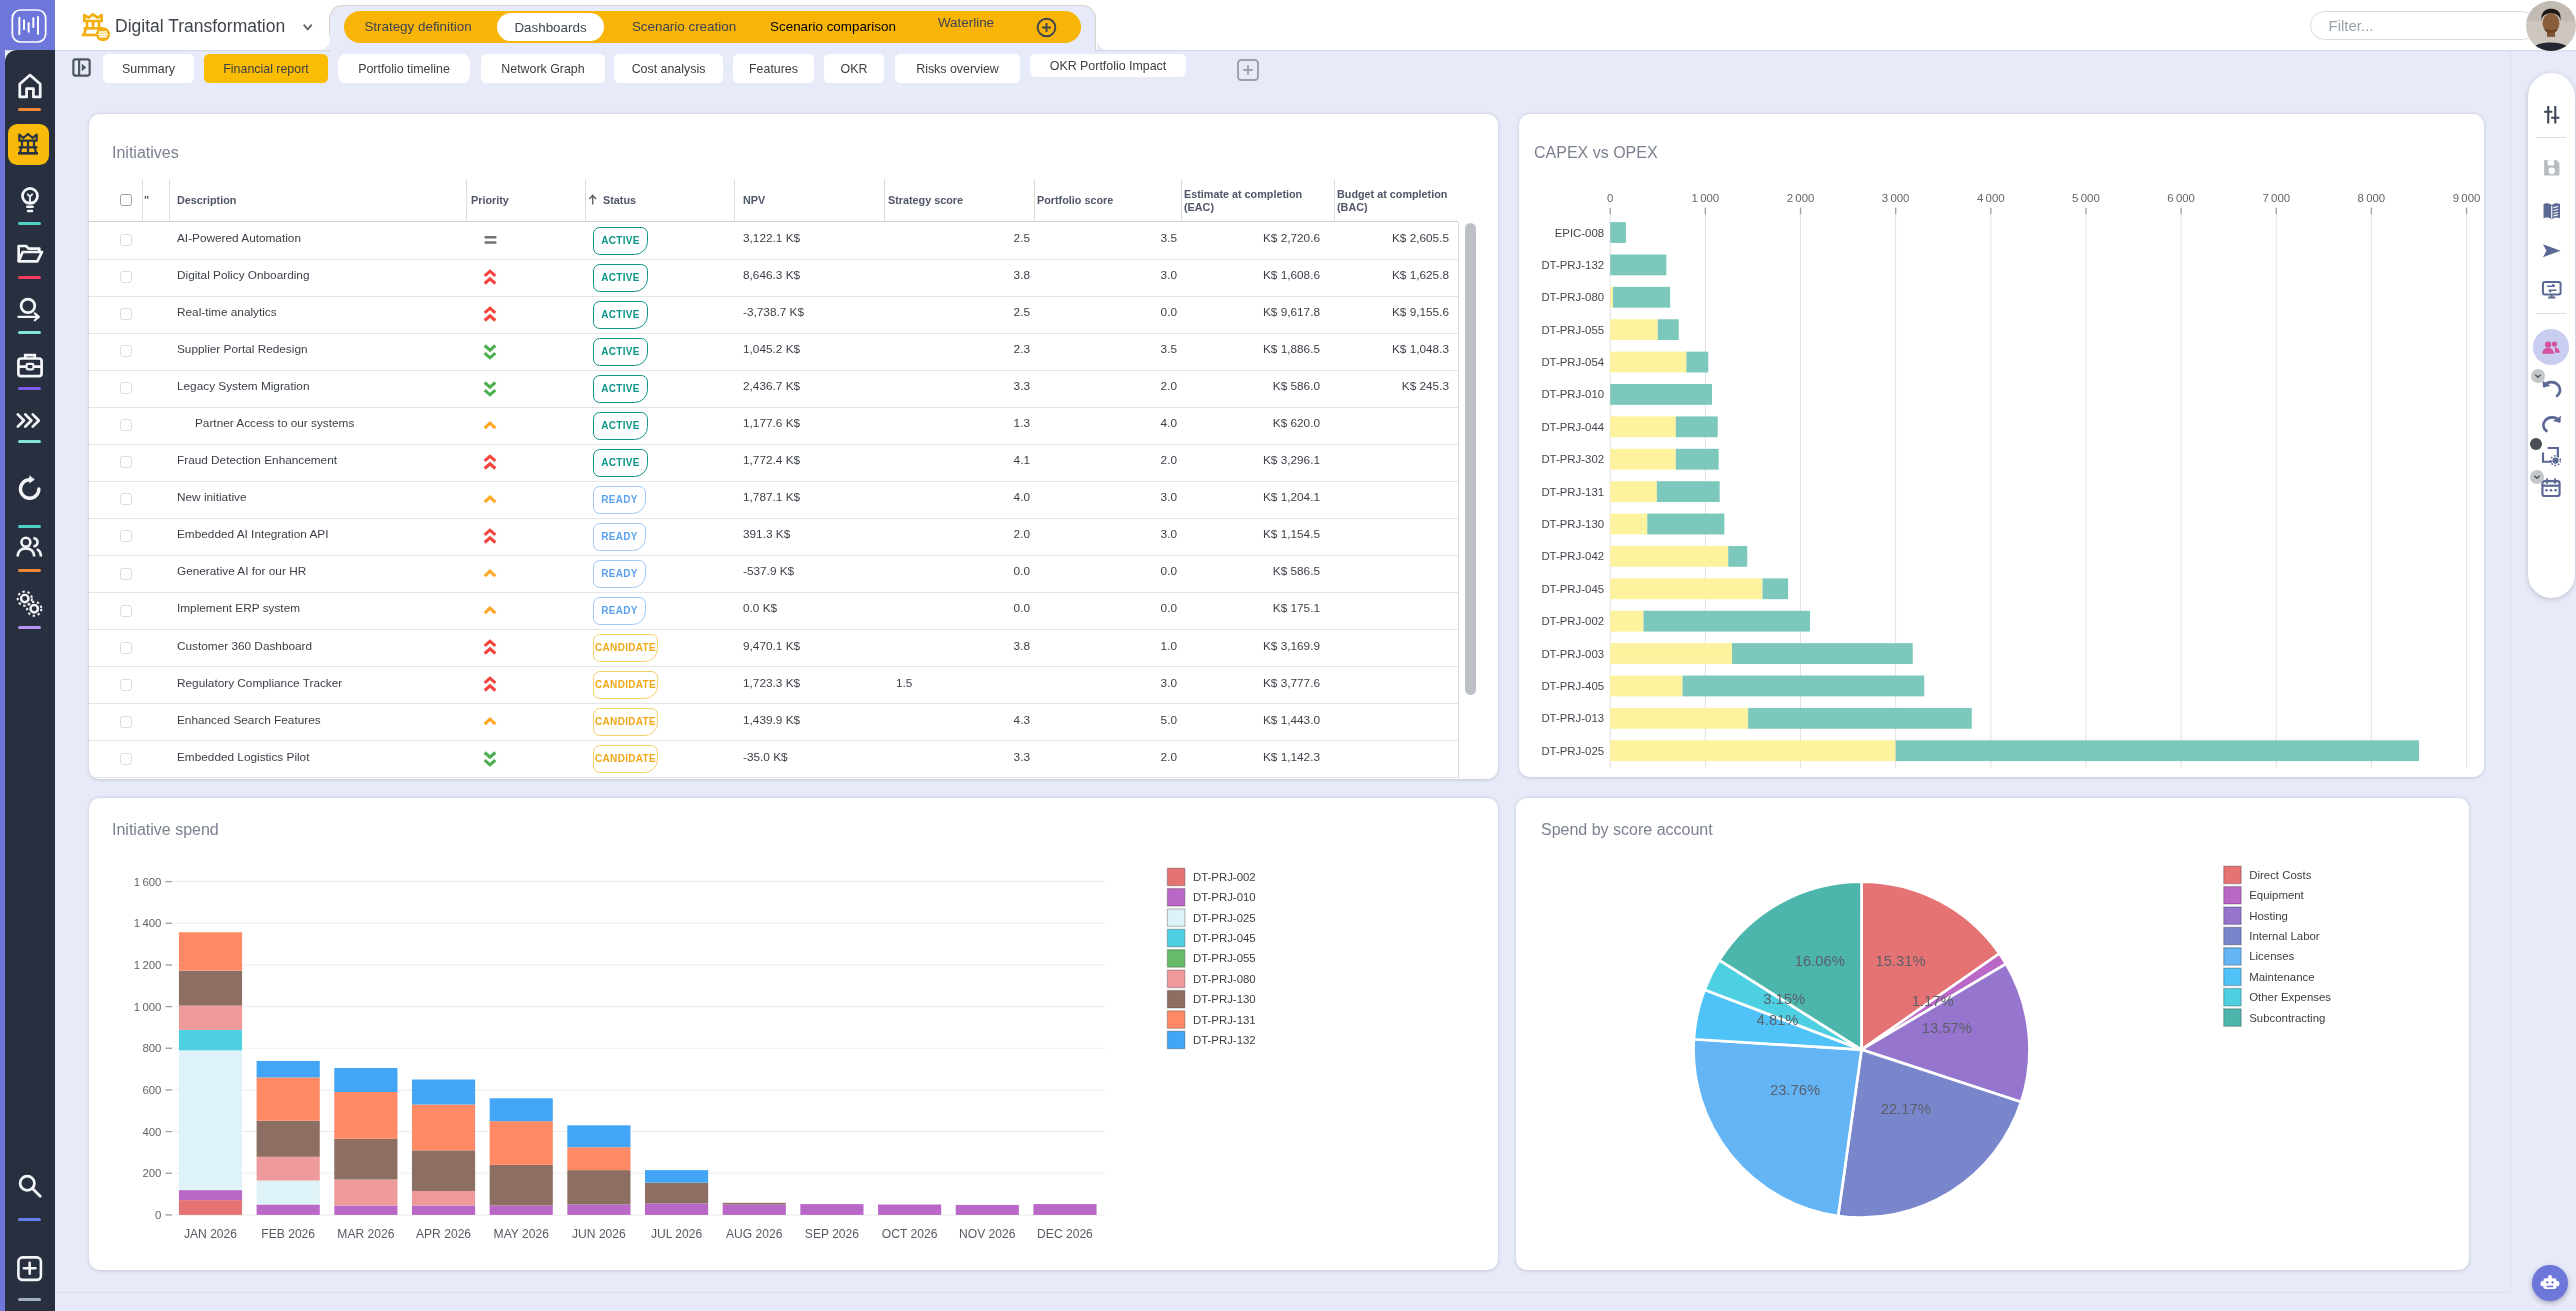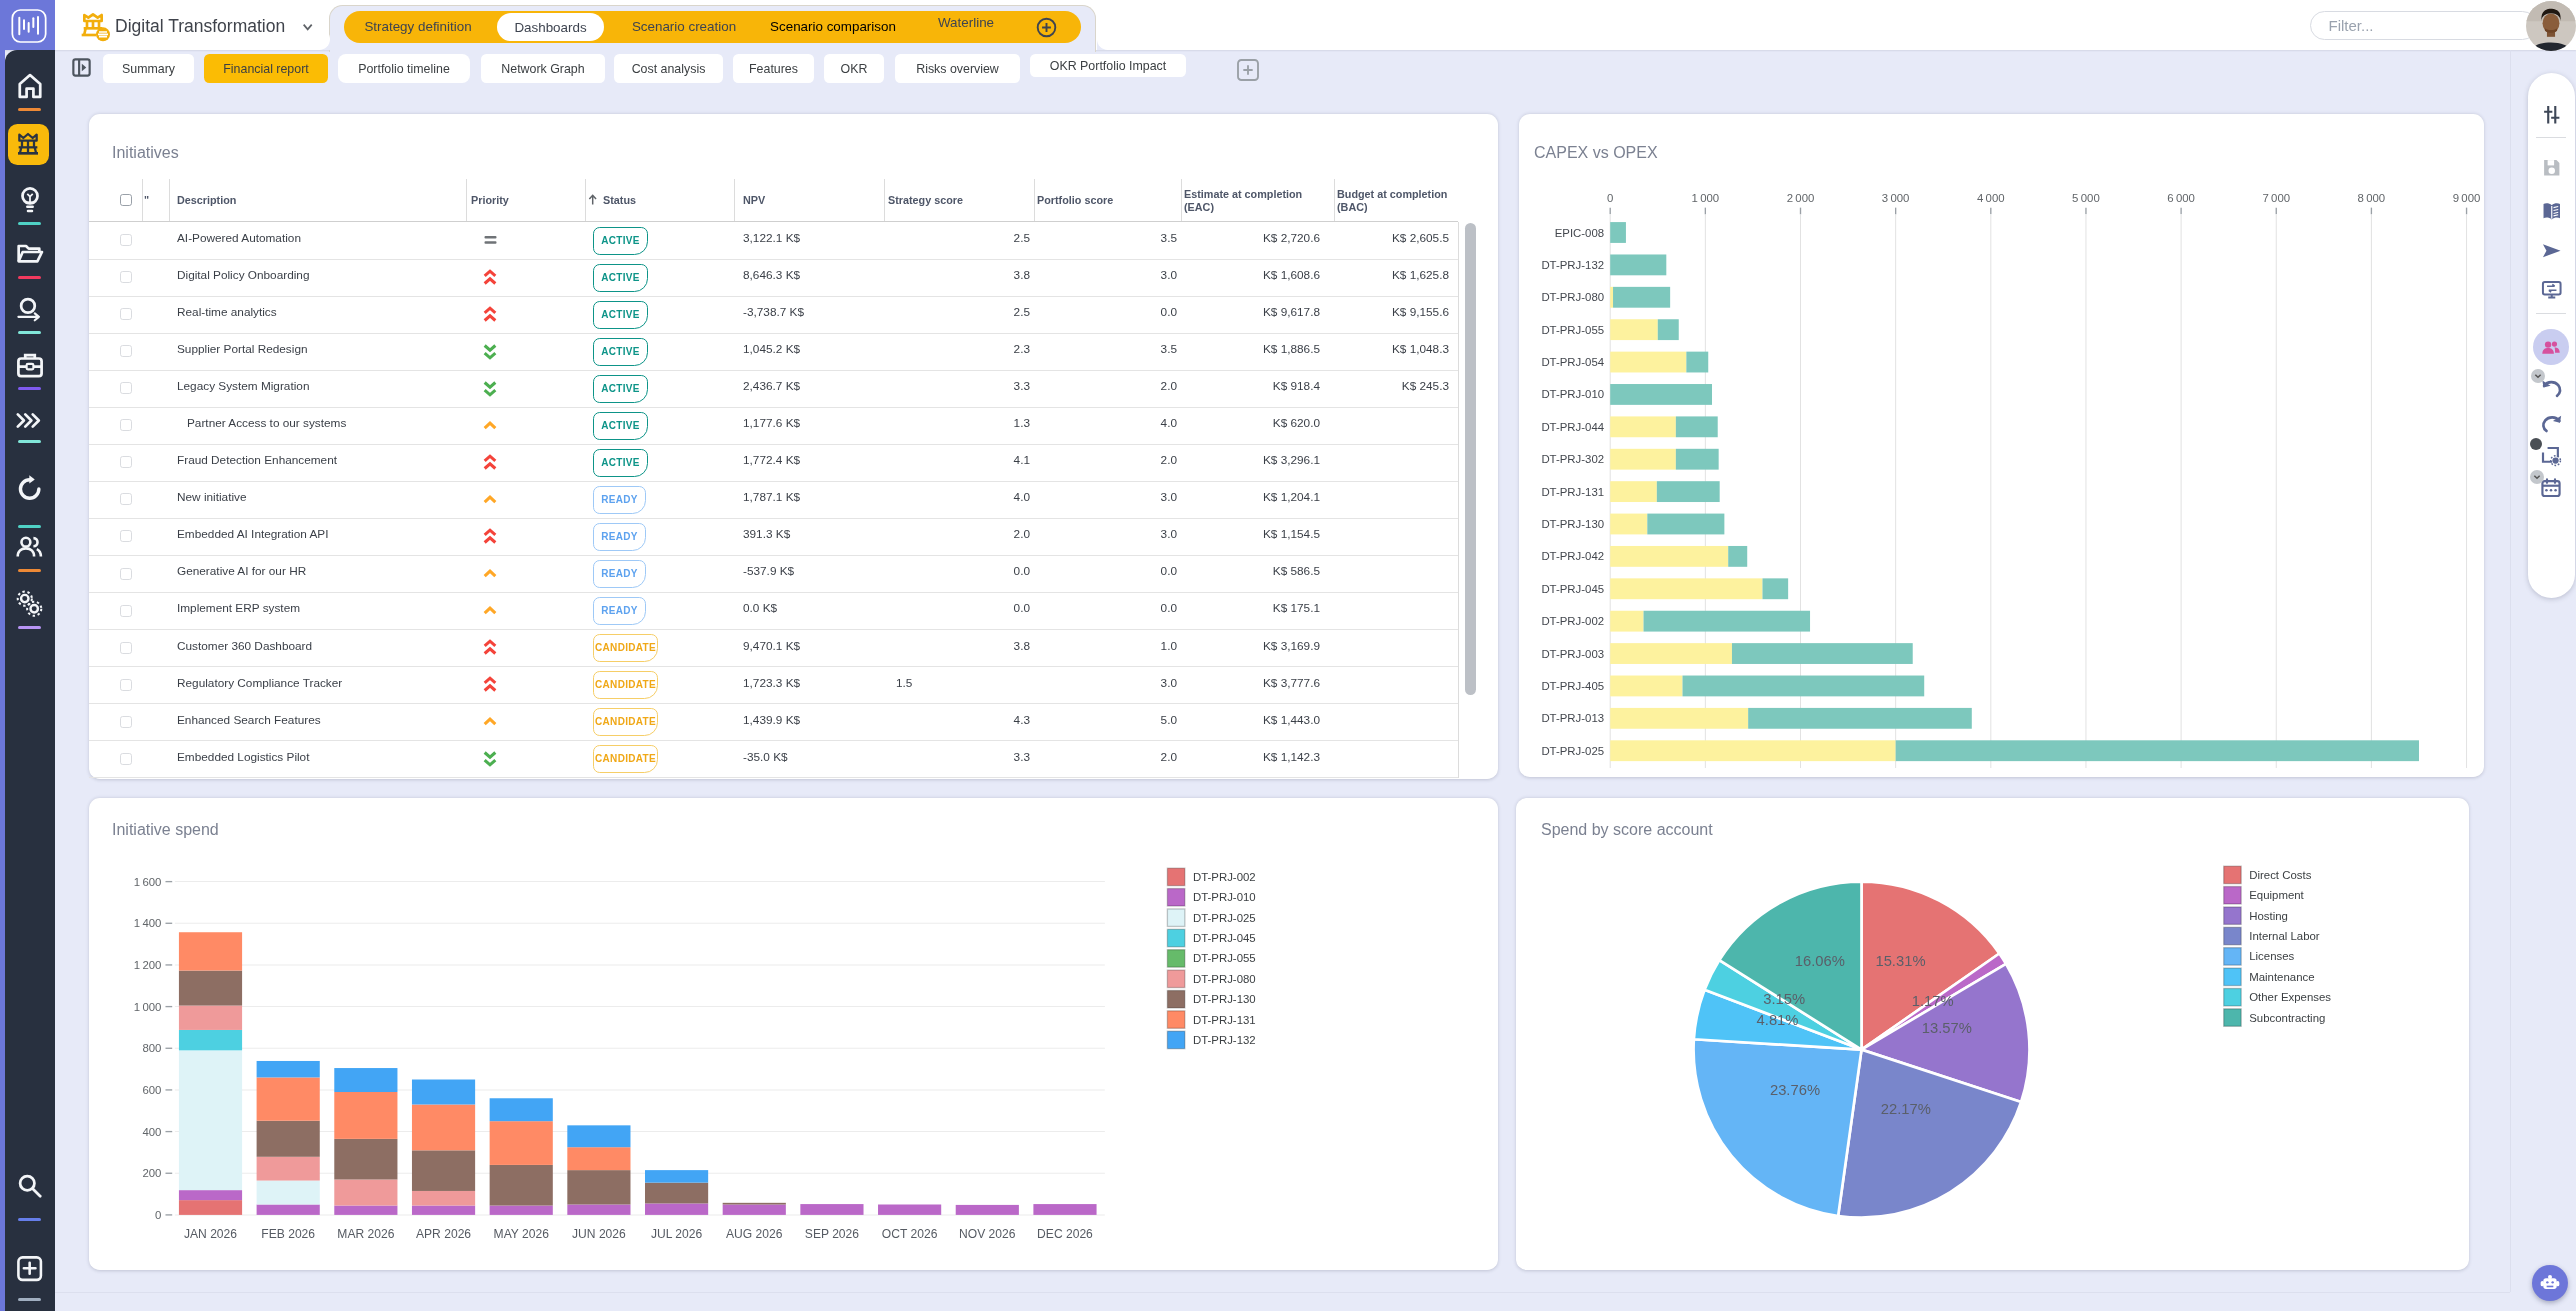--- a/index.html
+++ b/index.html
@@ -166,25 +166,25 @@
 <div style="position:absolute;left:120px;top:382px;width:12px;height:12px;border:1.7px solid #dadce0;border-radius:2.7px"></div>
 <div class="td" style="left:177px;top:379px">Legacy System Migration</div>
 <svg style="position:absolute;left:482px;top:379px" width="16" height="19" viewBox="0 0 24 28">
     <path d="M4 5 L12 12 L20 5" fill="none" stroke="#4caf50" stroke-width="4.6" stroke-linejoin="miter"></path>
     <path d="M4 16.5 L12 23.5 L20 16.5" fill="none" stroke="#4caf50" stroke-width="4.6" stroke-linejoin="miter"></path>
   </svg>
 <div style="position:absolute;left:593px;top:375px;width:55px;height:27.6px;border:1.5px solid #0d9488;border-radius:6.7px 6.7px 13.4px 6.7px;box-sizing:border-box;display:flex;align-items:center;justify-content:center;color:#0d9488;font-size:10px;font-weight:bold;letter-spacing:0.3px">ACTIVE</div>
 <div class="td" style="left:743px;top:379px">2,436.7 K$</div>
 <div class="td" style="left:896px;top:379px;width:134px;text-align:right">3.3</div>
 <div class="td" style="left:1043px;top:379px;width:134px;text-align:right">2.0</div>
-<div class="td" style="left:1186px;top:379px;width:134px;text-align:right">K$ 918.4</div>
+<div class="td" style="left:1186px;top:379px;width:134px;text-align:right">K$ 586.0</div>
 <div class="td" style="left:1315px;top:379px;width:134px;text-align:right">K$ 245.3</div>
 <div style="position:absolute;left:89px;top:444px;width:1369px;height:0.8px;background:#e4e4e4"></div>
 <div style="position:absolute;left:120px;top:419px;width:12px;height:12px;border:1.7px solid #dadce0;border-radius:2.7px"></div>
-<div class="td" style="left:187px;top:416px">Partner Access to our systems</div>
+<div class="td" style="left:195px;top:416px">Partner Access to our systems</div>
 <svg style="position:absolute;left:482px;top:420px" width="16" height="10.8" viewBox="0 0 24 16">
     <path d="M4 12 L12 4.5 L20 12" fill="none" stroke="#ffa726" stroke-width="4.6" stroke-linejoin="miter"></path>
   </svg>
 <div style="position:absolute;left:593px;top:412px;width:55px;height:27.6px;border:1.5px solid #0d9488;border-radius:6.7px 6.7px 13.4px 6.7px;box-sizing:border-box;display:flex;align-items:center;justify-content:center;color:#0d9488;font-size:10px;font-weight:bold;letter-spacing:0.3px">ACTIVE</div>
 <div class="td" style="left:743px;top:416px">1,177.6 K$</div>
 <div class="td" style="left:896px;top:416px;width:134px;text-align:right">1.3</div>
 <div class="td" style="left:1043px;top:416px;width:134px;text-align:right">4.0</div>
 <div class="td" style="left:1186px;top:416px;width:134px;text-align:right">K$ 620.0</div>
 <div style="position:absolute;left:89px;top:481px;width:1369px;height:0.8px;background:#e4e4e4"></div>
 <div style="position:absolute;left:120px;top:456px;width:12px;height:12px;border:1.7px solid #dadce0;border-radius:2.7px"></div>

